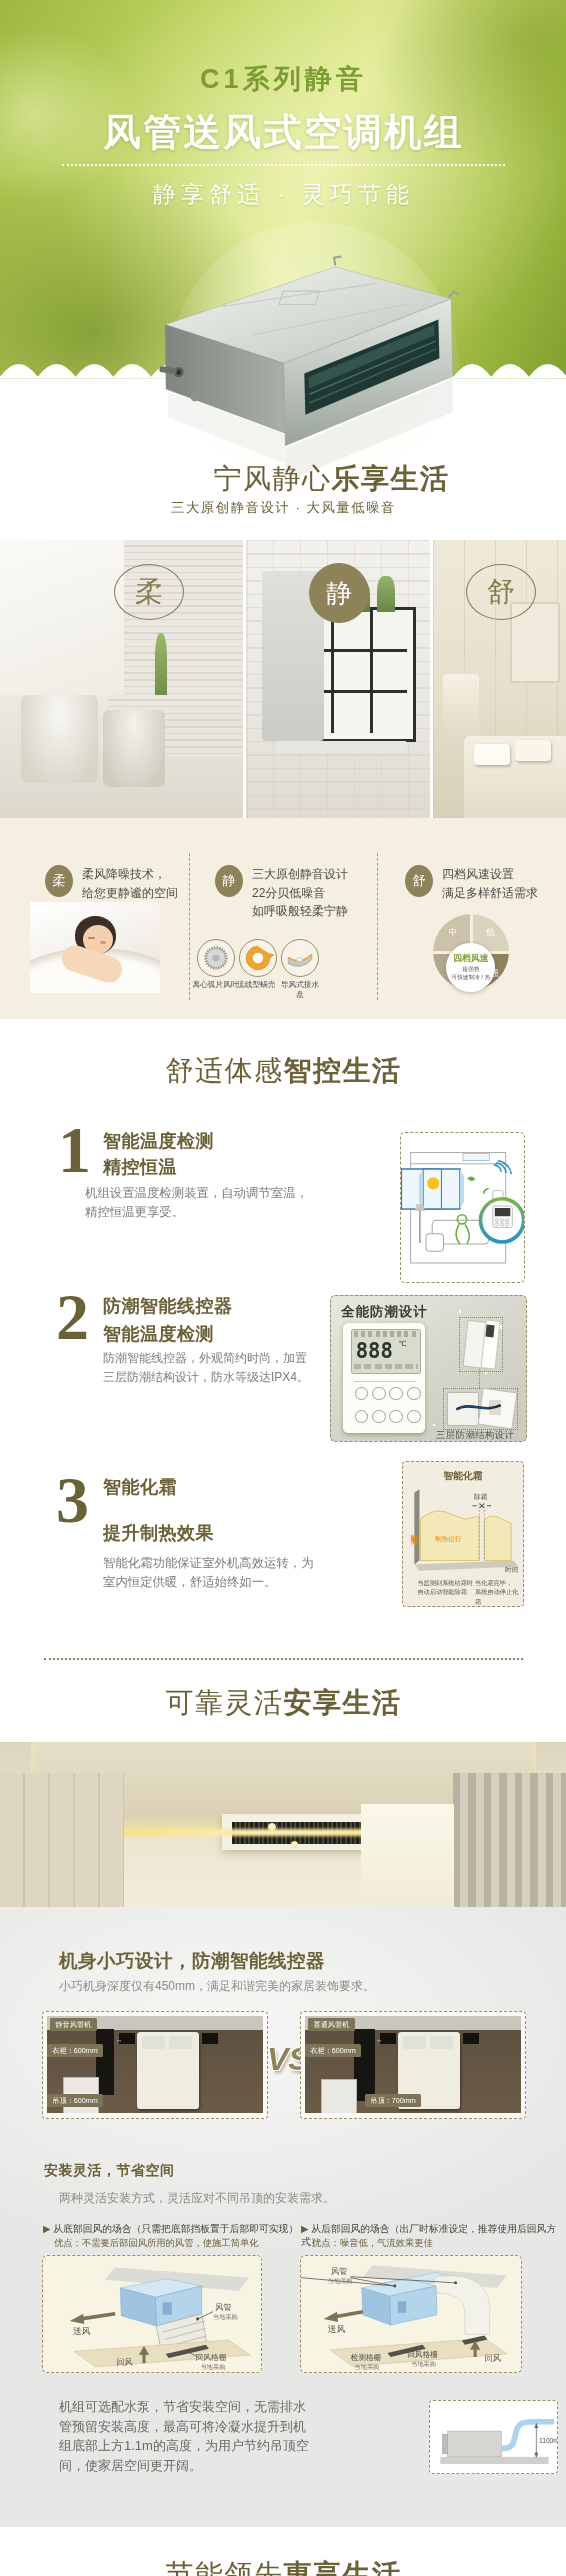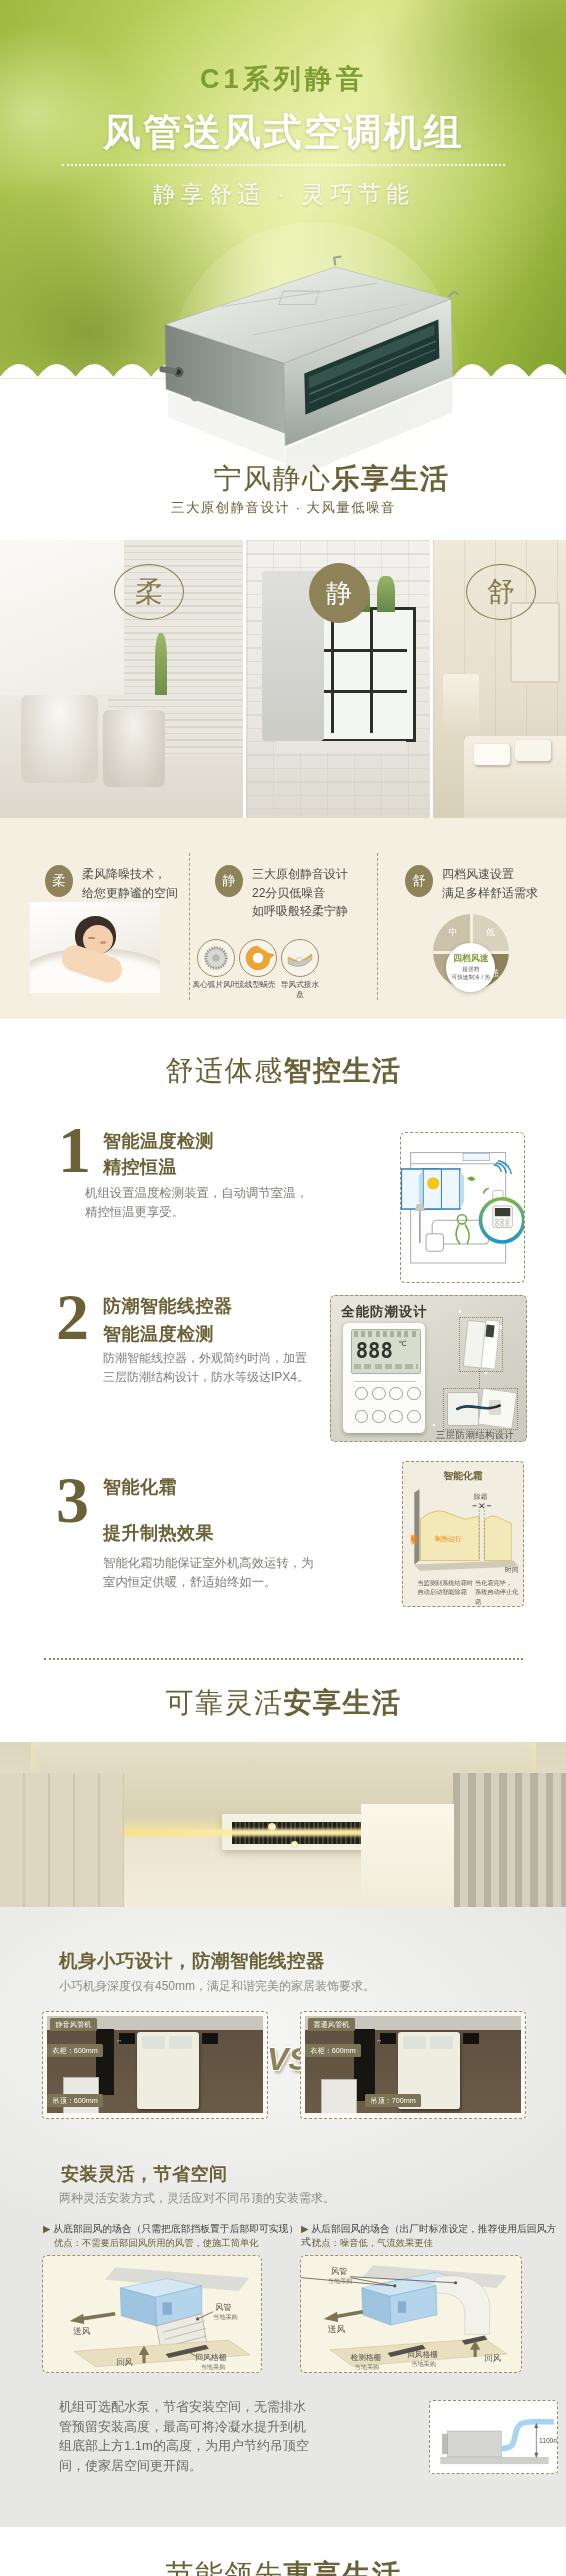--- a/index.html
+++ b/index.html
@@ -437,21 +437,21 @@
       </div>
       <div class="abs" style="left:75px;top:16.5px;width:15.5px;height:11.3px;background:#14120f;"></div>
       <div class="abs" style="left:158px;top:16.5px;width:15.5px;height:11.3px;background:#14120f;"></div>
       <div class="abs" style="left:71px;top:19.6px;width:13.4px;height:5.2px;color:#fff;font-size:6.2px;">↔</div>
     </div>
     <div class="abs tagkh" style="left:7.2px;top:6.2px;">普通风管机</div>
     <div class="abs tagkh" style="left:4.1px;top:32px;">衣柜：600mm</div>
     <div class="abs tagkh" style="left:19px;top:82px;margin-left:45px;">吊顶：700mm</div>
   </div>
 
-  <div class="abs fh" style="left:61px;top:2162px;font-size:18px;">安装灵活，节省空间</div>
+  <div class="abs fh" style="left:44px;top:2162px;font-size:14px;">安装灵活，节省空间</div>
   <div class="abs" style="left:59px;top:2190px;font-size:12px;color:#8a8a86;">两种灵活安装方式，灵活应对不同吊顶的安装需求。</div>
 
   <div class="abs" style="left:43px;top:2223px;font-size:9.8px;color:#3f3f3b;">
     <span style="color:#6b6136;">▶</span> <span>从底部回风的场合（只需把底部挡板置于后部即可实现）</span>
   </div>
   <div class="abs" style="left:54px;top:2237px;font-size:9.3px;color:#6b6136;">优点：不需要后部回风所用的风管，使施工简单化</div>
   <div class="abs" style="left:301px;top:2223px;font-size:9.8px;color:#3f3f3b;">
     <span style="color:#6b6136;">▶</span> <span>从后部回风的场合（出厂时标准设定，推荐使用后回风方式）</span>
   </div>
   <div class="abs" style="left:312px;top:2237px;font-size:9.3px;color:#6b6136;">优点：噪音低，气流效果更佳</div>

